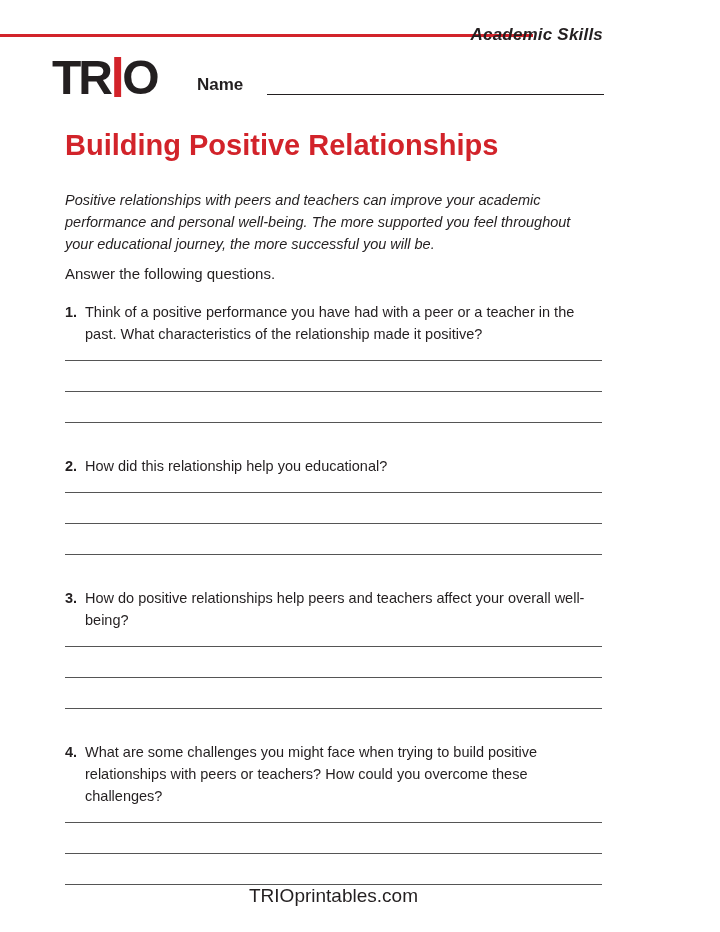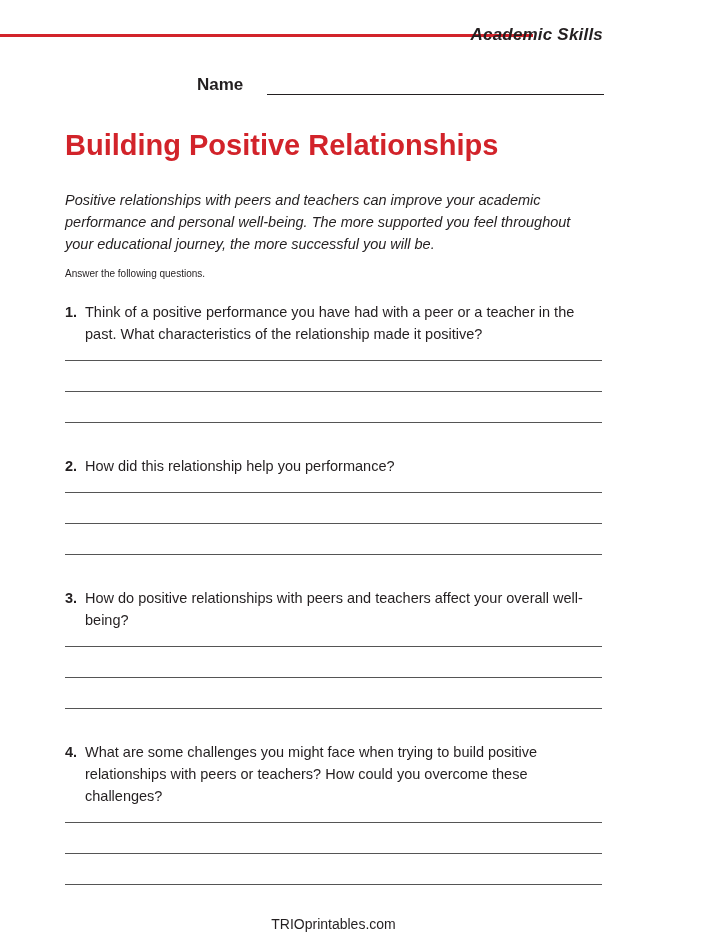--- a/index.html
+++ b/index.html
@@ -99,21 +99,21 @@
     color: var(--accent);
   }
   .intro {
     margin-top: 27px;
     font-style: italic;
     font-size: 14.5px;
     line-height: 22px;
   }
   .instructions {
     margin-top: 8px;
-    font-size: 10px;
+    font-size: 15px;
     line-height: 22px;
   }
   .questions {
     margin-top: 16px;
   }
   .question { margin-bottom: 32px; }
   .question:last-child { margin-bottom: 0; }
   .q-head {
     display: flex;
     font-size: 14.5px;
@@ -128,32 +128,34 @@
   .answer-line {
     height: 31px;
     border-bottom: 1px solid var(--line);
   }
   .answer-line:first-child { height: 16px; }
   
   footer {
     margin-top: auto;
     flex-shrink: 0;
     text-align: center;
-    font-size: 14px;
+    padding-bottom: 26px;
+    font-size: 19px;
     color: var(--text);
   }
 </style>
 </head>
 <body>
 
 <div class="page">
 
   <header class="hdr">
     <div class="hdr-rule"></div>
     <div class="category">Academic Skills</div>
+    <div class="logo"><span>TR</span><span class="logo-i">I</span><span>O</span></div>
     <div class="name-field">
       <span class="name-label">Name</span>
       <span class="name-line"></span>
     </div>
   </header>
 
   <main>
     <h1 class="title">Building Positive Relationships</h1>
 
     <p class="intro">Positive relationships with peers and teachers can improve your academic performance and personal well-being. The more supported you feel throughout your educational journey, the more successful you will be.</p>
@@ -170,33 +172,33 @@
         <div class="answers">
           <div class="answer-line"></div>
           <div class="answer-line"></div>
           <div class="answer-line"></div>
         </div>
       </div>
 
       <div class="question">
         <div class="q-head">
           <span class="q-num">2.</span>
-          <span class="q-text">How did this relationship help you performance?</span>
+          <span class="q-text">How did this relationship help you educational?</span>
         </div>
         <div class="answers">
           <div class="answer-line"></div>
           <div class="answer-line"></div>
           <div class="answer-line"></div>
         </div>
       </div>
 
       <div class="question">
         <div class="q-head">
           <span class="q-num">3.</span>
-          <span class="q-text">How do positive relationships with peers and teachers affect your overall well-being?</span>
+          <span class="q-text">How do positive relationships help peers and teachers affect your overall well-being?</span>
         </div>
         <div class="answers">
           <div class="answer-line"></div>
           <div class="answer-line"></div>
           <div class="answer-line"></div>
         </div>
       </div>
 
       <div class="question">
         <div class="q-head">

